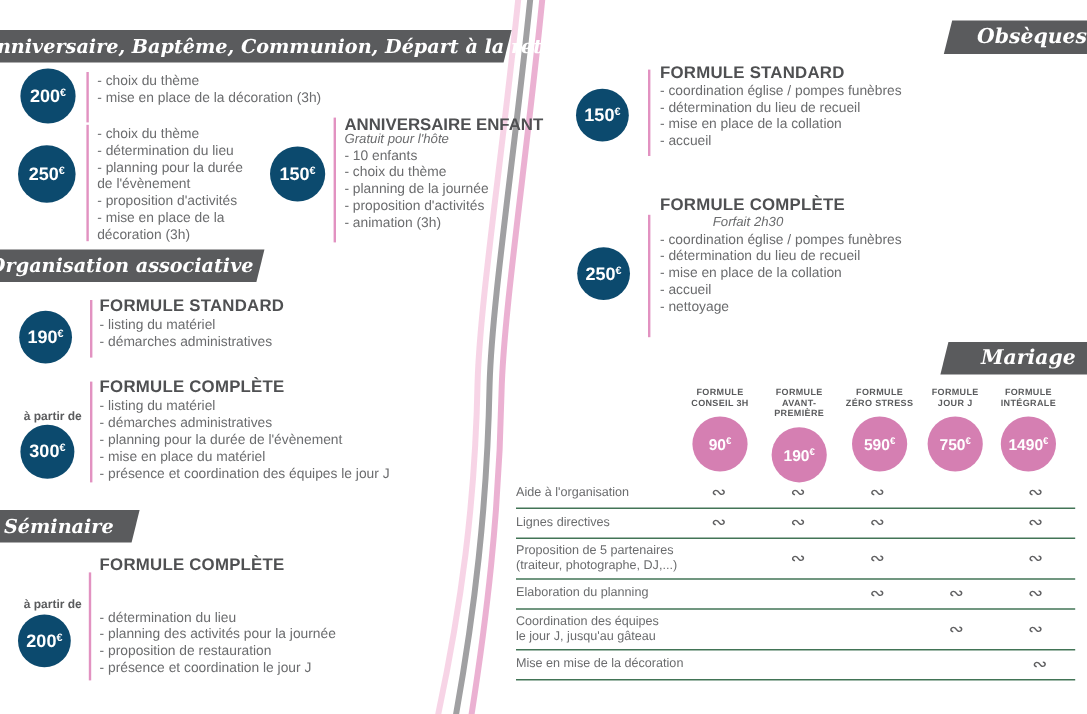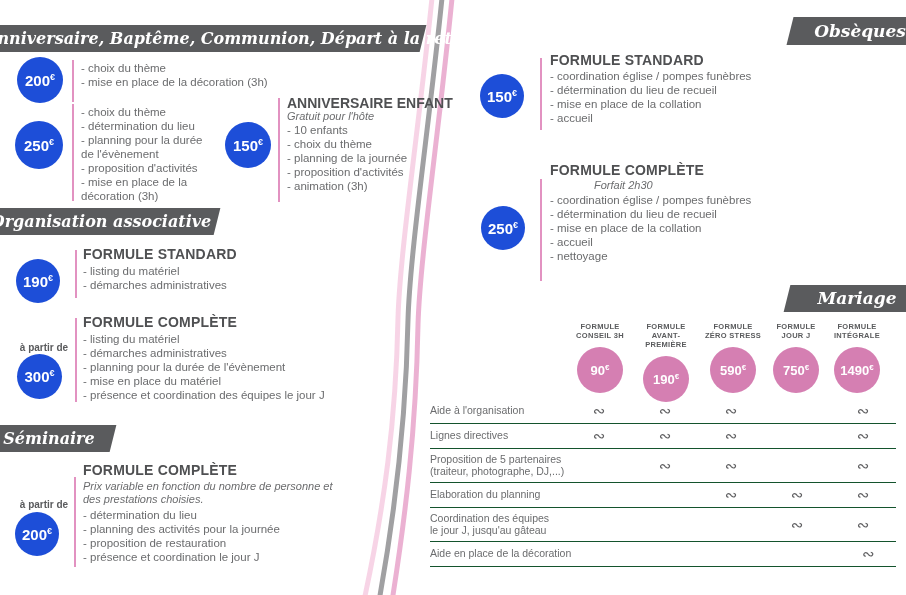--- a/index.html
+++ b/index.html
@@ -5,21 +5,21 @@
   html,body{margin:0;padding:0;background:#fff;}
   #page{position:relative;width:906px;height:595px;overflow:hidden;background:#fff;
         font-family:"Liberation Sans", sans-serif;}
   
   .banner{position:absolute;height:27px;}
   .banner-bg{position:absolute;inset:0;background:#5a5b5d;transform:skewX(-14deg);}
   .banner-text{position:relative;display:block;text-align:center;color:#fff;
       font-family:"DejaVu Serif", serif;font-style:italic;font-weight:bold;
       font-size:16px;line-height:27px;white-space:nowrap;}
   
-  .circle{position:absolute;border-radius:50%;background:#1d4ed8;color:#fff;
+  .circle{position:absolute;border-radius:50%;background:#0c4a6e;color:#fff;
       display:flex;align-items:center;justify-content:center;font-weight:bold;
       font-size:15px;line-height:1;}
   .circle sup{font-size:9px;line-height:1;margin-top:-6px;}
   
   .vline{position:absolute;width:2px;background:#e292c1;}
   
   .heading{position:absolute;font-size:14px;font-weight:bold;color:#4f5052;
       letter-spacing:.2px;white-space:nowrap;}
   .items{position:absolute;font-size:11.5px;line-height:14px;color:#6b6c6e;}
   .note{position:absolute;font-size:11px;font-style:italic;color:#6b6c6e;line-height:13px;}
@@ -126,21 +126,20 @@
     <div>- mise en place du matériel</div>
     <div>- présence et coordination des équipes le jour J</div>
   </div>
 
   <div class="banner" style="left:-15px;top:425px;width:128px;">
     <span class="banner-bg"></span>
     <span class="banner-text">Séminaire</span>
   </div>
 
   <div class="heading" style="left:83px;top:462px;">FORMULE COMPLÈTE</div>
-  <div class="note" style="left:83px;top:480px;width:255px;">Prix variable en fonction du nombre de personne et des prestations choisies.</div>
   <div class="apartir" style="left:12px;top:499px;">à partir de</div>
   <div class="circle" style="left:15px;top:512px;width:44px;height:44px;">
     <span>200</span>
       <sup>€</sup>
   </div>
   <div class="vline" style="left:74px;top:477px;height:90px;"></div>
   <div class="items" style="left:83px;top:508px;width:300px;">
     <div>- détermination du lieu</div>
     <div>- planning des activités pour la journée</div>
     <div>- proposition de restauration</div>
@@ -284,21 +283,21 @@
         <div>le jour J, jusqu'au gâteau</div>
       </div>
       <div class="mcell"></div>
       <div class="mcell"></div>
       <div class="mcell"></div>
       <div class="mcell">∾</div>
       <div class="mcell">∾</div>
     </div>
     <div class="mrow">
       <div class="mlabel">
-        <div>Aide en place de la décoration</div>
+        <div>Mise en mise de la décoration</div>
       </div>
       <div class="mcell"></div>
       <div class="mcell"></div>
       <div class="mcell"></div>
       <div class="mcell"></div>
       <div class="mcell">∾</div>
     </div>
   </div>
 
 </div>

